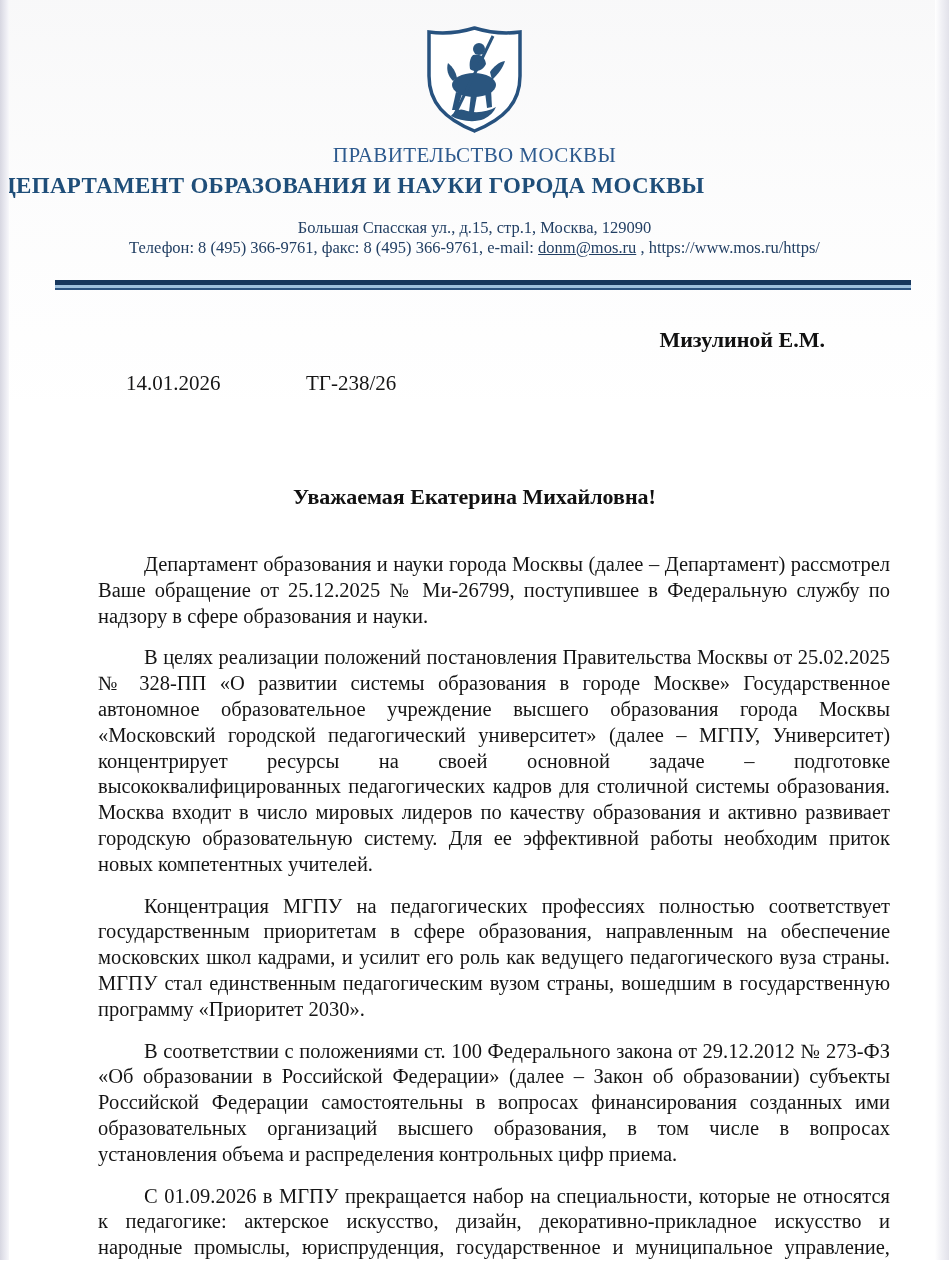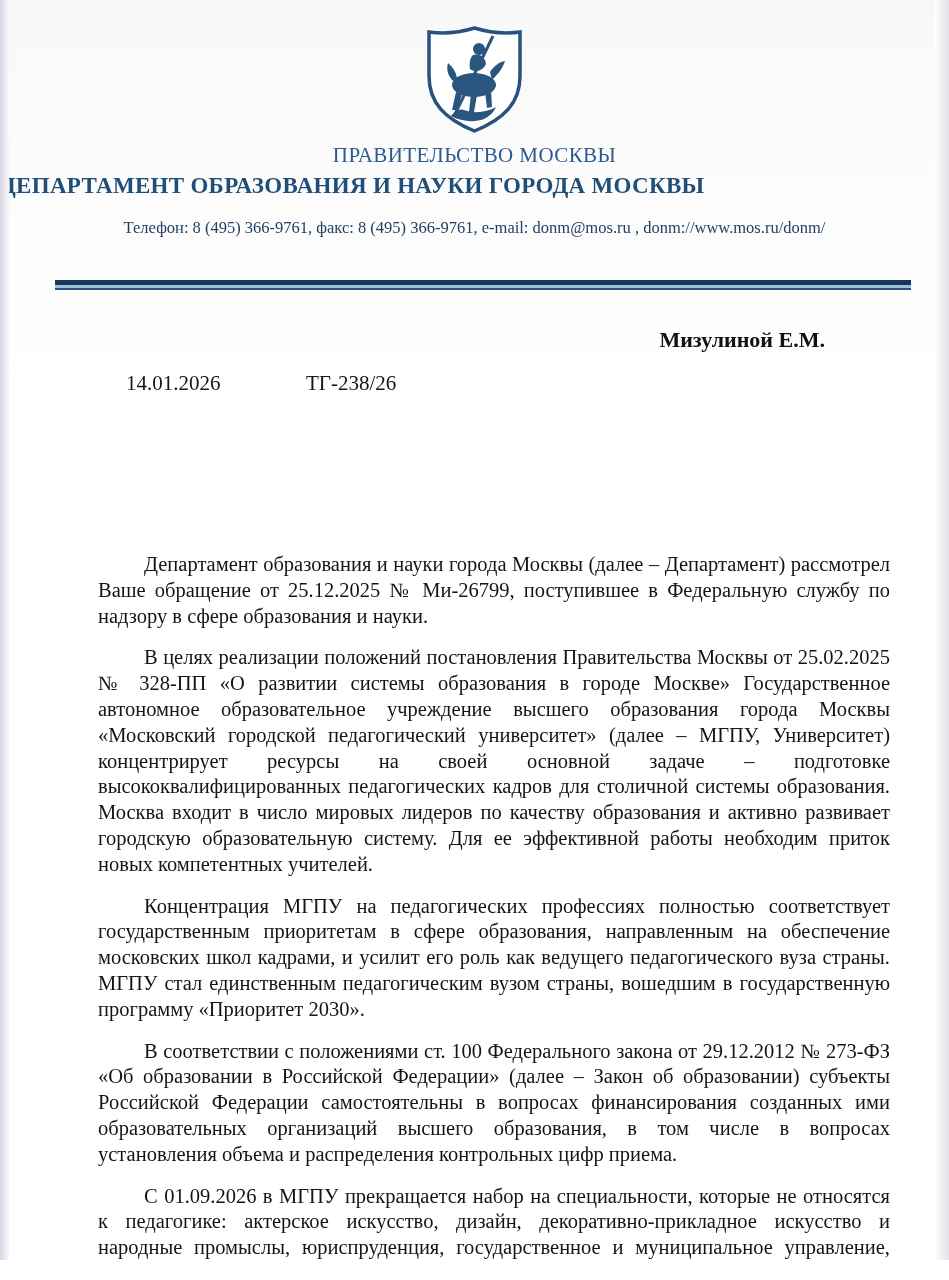--- a/index.html
+++ b/index.html
@@ -28,21 +28,21 @@
     text-align: center; font-size: 21px; letter-spacing: 0.4px; color: #2d5a8e;
   }
   .dept-line {
     position: absolute; top: 173px; left: 0; width: 949px;
     text-align: left; font-size: 23px; font-weight: bold; letter-spacing: 0.3px; color: #1f4e79;
   }
   .addr-block {
     position: absolute; top: 218px; left: 0; width: 949px;
     text-align: center; font-size: 16.5px; line-height: 19.5px; color: #223f63;
   }
-  .email-link { color: #223f63; }
+  .email-link { text-decoration: underline; color: #223f63; }
   .rule { position: absolute; top: 280px; left: 55px; width: 856px; }
   .rule-a { height: 5px; background: #16365c; }
   .rule-b { height: 3px; background: #9ec0dd; }
   .rule-c { height: 2px; background: #2c5380; }
   .addressee {
     position: absolute; top: 327px; right: 124px;
     font-size: 22px; font-weight: bold; color: #111111;
   }
   .refs { position: absolute; top: 371px; left: 126px; font-size: 21px; color: #161616; }
   .refs .ref-date { display: inline-block; width: 180px; font-family: Liberation Serif, serif; }
@@ -77,35 +77,37 @@
         <path d="M50 31 C57 29 62 33 63 40 C60 47 52 49 47 45 C46 39 47 34 50 31 Z"></path>
       </g>
       <line x1="70" y1="12" x2="32" y2="90" stroke="#2a557e" stroke-width="3"></line>
     </svg>
   </div>
 
   <div class="gov-line">ПРАВИТЕЛЬСТВО МОСКВЫ</div>
   <div class="dept-line">ДЕПАРТАМЕНТ ОБРАЗОВАНИЯ И НАУКИ ГОРОДА МОСКВЫ</div>
 
   <div class="addr-block">
-    <div><span>Телефон: 8 (495) 366-9761, факс: 8 (495) 366-9761, e-mail: </span><span class="email-link">donm@mos.ru</span><span> , donm://www.mos.ru/donm/</span></div>
+    <div>Большая Спасская ул., д.15, стр.1, Москва, 129090</div>
+    <div><span>Телефон: 8 (495) 366-9761, факс: 8 (495) 366-9761, e-mail: </span><span class="email-link">donm@mos.ru</span><span> , https://www.mos.ru/https/</span></div>
   </div>
 
   <div class="rule">
     <div class="rule-a"></div>
     <div class="rule-b"></div>
     <div class="rule-c"></div>
   </div>
 
   <div class="addressee">Мизулиной Е.М.</div>
 
   <div class="refs">
     <span class="ref-date">14.01.2026</span><span>ТГ-238/26</span>
   </div>
 
+  <div class="salutation">Уважаемая Екатерина Михайловна!</div>
 
   <div class="body-text">
     <p>Департамент образования и науки города Москвы (далее – Департамент) рассмотрел Ваше обращение от 25.12.2025 № Ми-26799, поступившее в Федеральную службу по надзору в сфере образования и науки.</p>
     <p>В целях реализации положений постановления Правительства Москвы от 25.02.2025 № 328-ПП «О развитии системы образования в городе Москве» Государственное автономное образовательное учреждение высшего образования города Москвы «Московский городской педагогический университет» (далее – МГПУ, Университет) концентрирует ресурсы на своей основной задаче – подготовке высококвалифицированных педагогических кадров для столичной системы образования. Москва входит в число мировых лидеров по качеству образования и активно развивает городскую образовательную систему. Для ее эффективной работы необходим приток новых компетентных учителей.</p>
     <p>Концентрация МГПУ на педагогических профессиях полностью соответствует государственным приоритетам в сфере образования, направленным на обеспечение московских школ кадрами, и усилит его роль как ведущего педагогического вуза страны. МГПУ стал единственным педагогическим вузом страны, вошедшим в государственную программу «Приоритет 2030».</p>
     <p>В соответствии с положениями ст. 100 Федерального закона от 29.12.2012 № 273-ФЗ «Об образовании в Российской Федерации» (далее – Закон об образовании) субъекты Российской Федерации самостоятельны в вопросах финансирования созданных ими образовательных организаций высшего образования, в том числе в вопросах установления объема и распределения контрольных цифр приема.</p>
     <p>С 01.09.2026 в МГПУ прекращается набор на специальности, которые не относятся к педагогике: актерское искусство, дизайн, декоративно-прикладное искусство и народные промыслы, юриспруденция, государственное и муниципальное управление, организация работы с молодежью, социальная работа, социология, бизнес-информатика, реклама и связи с общественностью, физическая культура, адаптивная физическая культура, спорт, социально-культурная деятельность. Число</p>
   </div>
 
   <div class="edge-left"></div>

